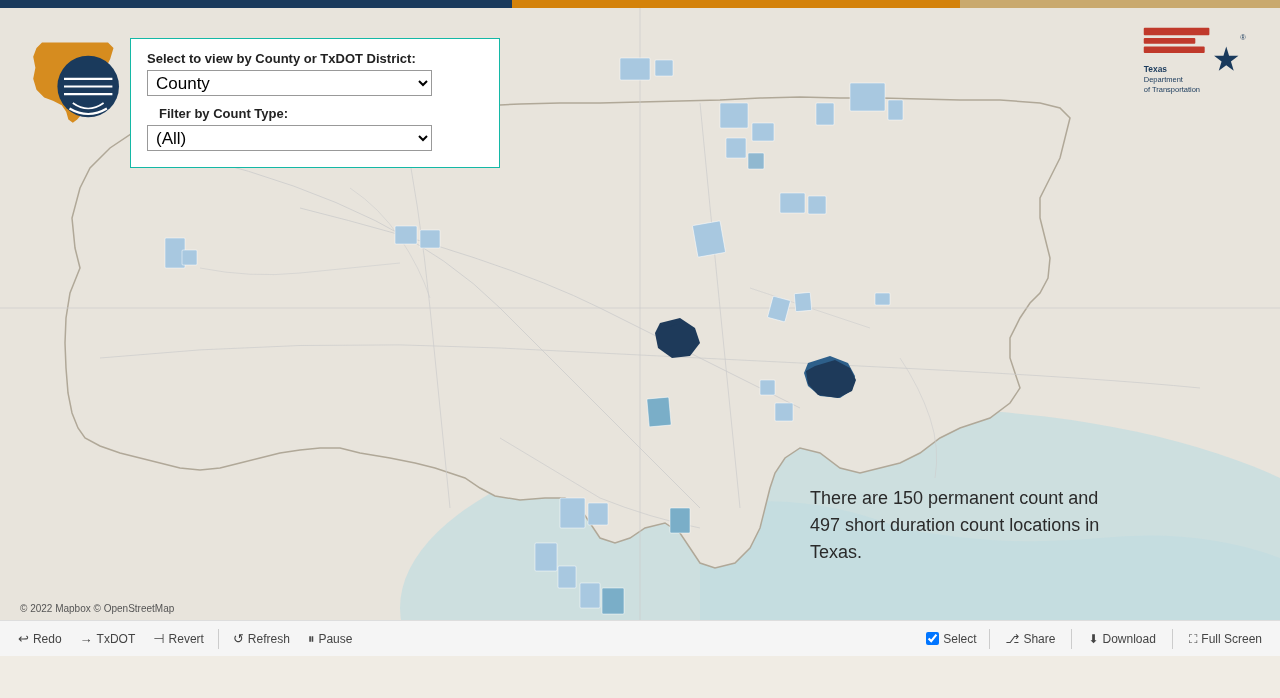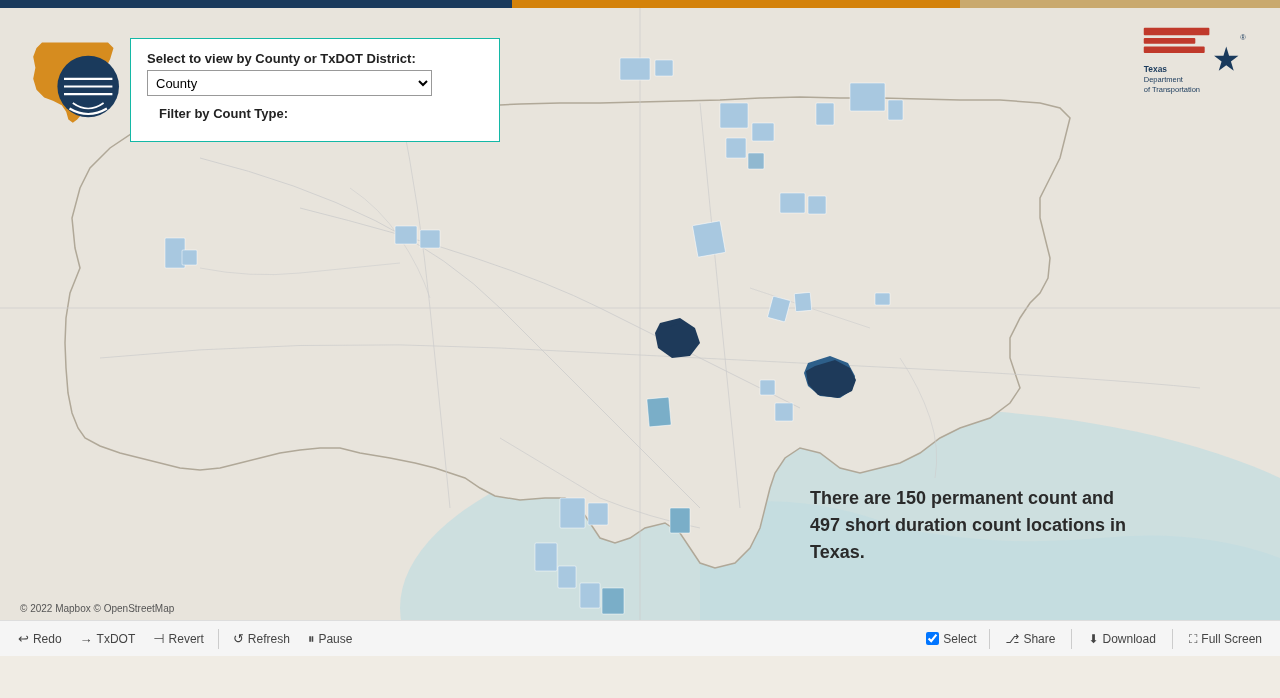--- a/index.html
+++ b/index.html
@@ -47,21 +47,21 @@
       display: block;
       font-size: 13px;
       font-weight: bold;
       margin-bottom: 4px;
       color: #222;
     }
 
     .controls-panel select {
       width: 285px;
       height: 26px;
-      font-size: 13px;
+      font-size: 17px;
       border: 1px solid #999;
       background: white;
       cursor: pointer;
       padding: 2px 4px;
       appearance: auto;
     }
 
     .controls-panel .filter-label {
       margin-top: 10px;
       padding-left: 12px;
@@ -94,21 +94,21 @@
     .info-box {
       position: absolute;
       bottom: 90px;
       right: 150px;
       width: 320px;
       background: rgba(255,255,255,0.0);
       z-index: 10;
     }
     .info-box p {
       font-size: 18px;
-      font-weight: bold;
+      font-weight: normal;
       color: #2a2a2a;
       line-height: 1.5;
     }
 
     
     .map-attribution {
       position: absolute;
       bottom: 42px;
       left: 20px;
       font-size: 10px;
@@ -317,20 +317,25 @@
     </svg>
   </div>
 
   <div class="controls-panel" style="left:130px; top:30px;">
     <label>Select to view by County or TxDOT District:</label>
     <select>
       <option>County</option>
       <option>TxDOT District</option>
     </select>
     <label class="filter-label">Filter by Count Type:</label>
+    <select>
+      <option>(All)</option>
+      <option>Permanent</option>
+      <option>Short Duration</option>
+    </select>
   </div>
 
   <div class="info-box">
     <p>There are 150 permanent count and 497 short duration count locations in Texas.</p>
   </div>
 
   <div class="map-attribution">
     <span>© 2022 Mapbox © OpenStreetMap</span>
   </div>
 

